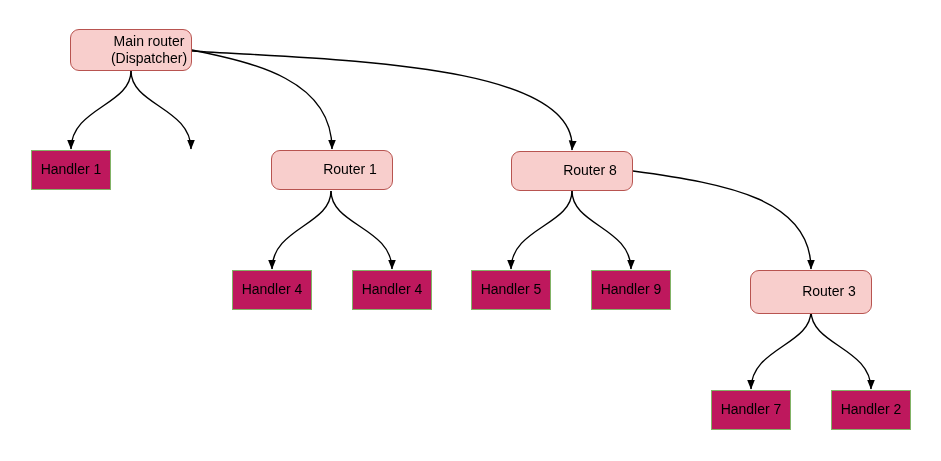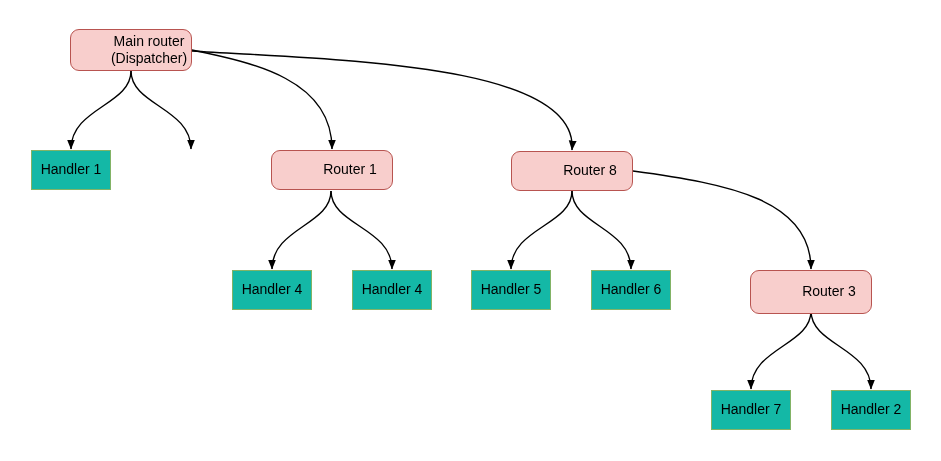--- a/index.html
+++ b/index.html
@@ -27,21 +27,21 @@
     display: flex;
     align-items: center;
     justify-content: center;
     text-align: center;
     font-size: 14px;
     color: #000000;
     line-height: 1.25;
   }
   .node-label { white-space: pre-line; }
   .handler {
-    background: #14b8a6;
+    background: #be185d;
     border: 1.5px solid #82b366;
   }
   .router {
     background: #f8cecc;
     border: 1.5px solid #b85450;
     border-radius: 9px;
     padding-left: 36px;
   }
 </style>
 </head>
@@ -92,21 +92,21 @@
 
   <div class="node handler" style="left:352px; top:270px; width:80px; height:40px;">
     <span class="node-label">Handler 4</span>
   </div>
 
   <div class="node handler" style="left:471px; top:270px; width:80px; height:40px;">
     <span class="node-label">Handler 5</span>
   </div>
 
   <div class="node handler" style="left:591px; top:270px; width:80px; height:40px;">
-    <span class="node-label">Handler 6</span>
+    <span class="node-label">Handler 9</span>
   </div>
 
   <div class="node router" style="left:750px; top:270px; width:122px; height:44px;">
     <span class="node-label">Router 3</span>
   </div>
 
   <div class="node handler" style="left:711px; top:390px; width:80px; height:40px;">
     <span class="node-label">Handler 7</span>
   </div>
 

